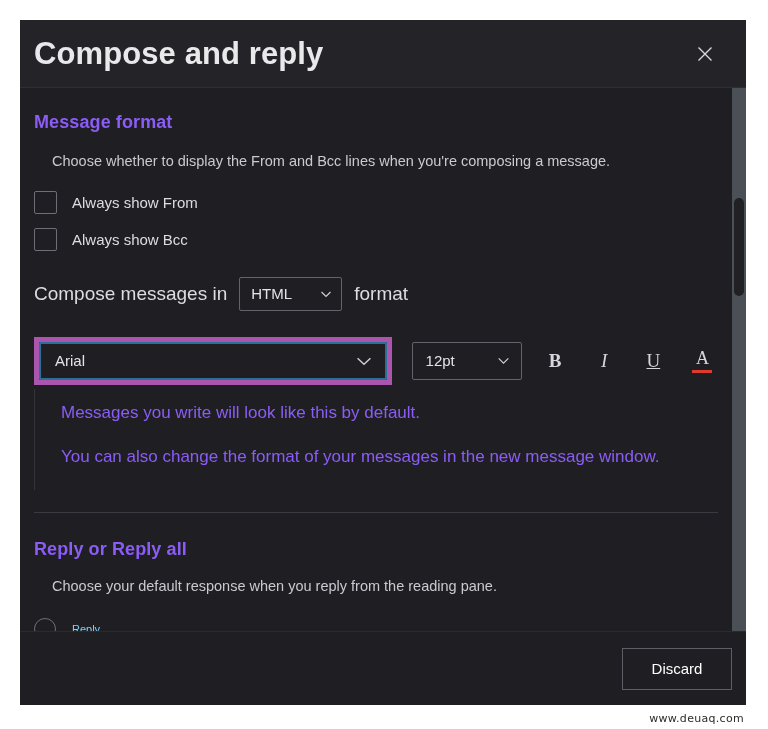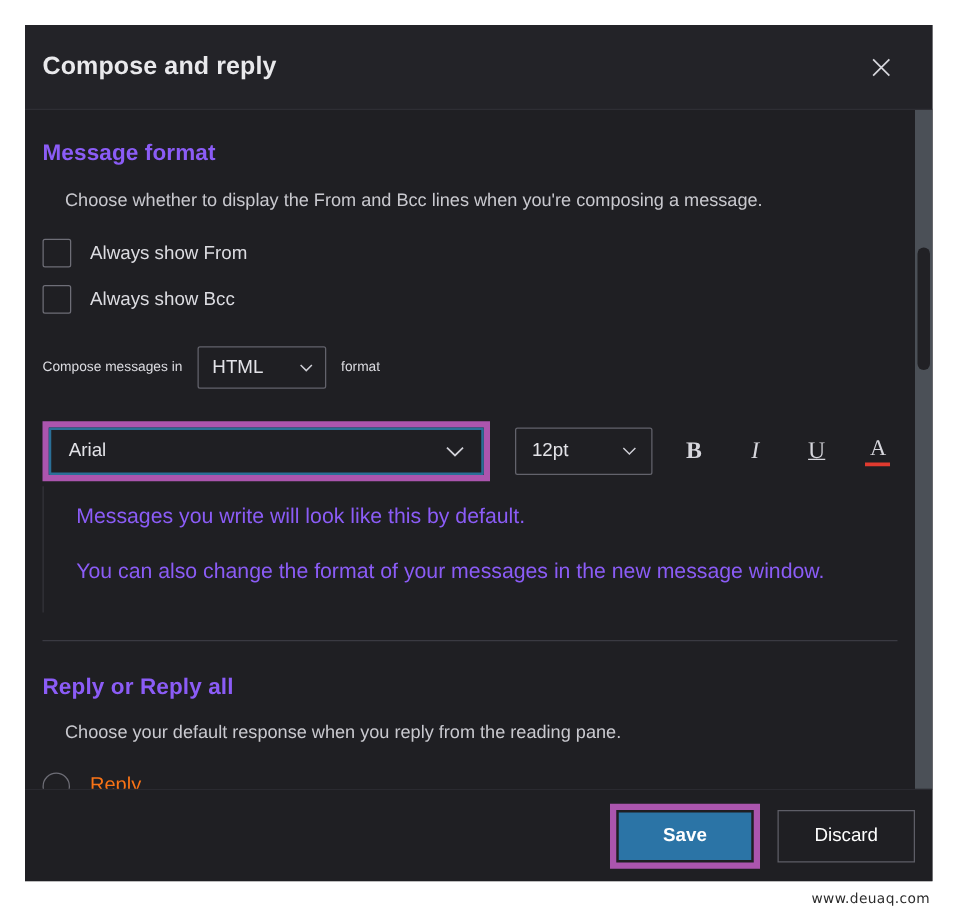--- a/index.html
+++ b/index.html
@@ -27,21 +27,21 @@
     flex:0 0 68px;
     background:#232328;
     display:flex; align-items:center;
     padding:0 24px 0 14px;
     box-sizing:border-box;
     border-bottom:1px solid #2e2e34;
   }
   .dialog-title{
     flex:1 1 auto;
     color:#e9e9ec;
-    font-size:20px;
+    font-size:31px;
     font-weight:600;
     letter-spacing:.1px;
     white-space:nowrap;
   }
   .close-btn{
     width:34px;height:34px;
     display:flex;align-items:center;justify-content:center;
     cursor:pointer;
     flex:0 0 auto;
   }
@@ -109,21 +109,21 @@
   .check-label{
     margin-left:15px;
     color:#dcdce1;
     font-size:15px;
   }
 
   .compose-row{
     display:flex;align-items:center;
     margin-top:22px;
   }
-  .compose-text{color:#dcdce1;font-size:11px;}
+  .compose-text{color:#dcdce1;font-size:19px;}
   .select-box{
     display:inline-flex;align-items:center;justify-content:space-between;
     border:1px solid #63636c;
     border-radius:2px;
     background:transparent;
     color:#e3e3e8;
     font-size:15px;
     box-sizing:border-box;
     cursor:pointer;
   }
@@ -210,21 +210,21 @@
   .radio-row{
     display:flex;align-items:center;
     margin-top:20px;
     cursor:pointer;
   }
   .radio{
     width:20px;height:20px;border-radius:50%;
     border:1px solid #6e6e77;
     flex:0 0 auto;
   }
-  .radio-label{margin-left:16px;color:#f97316;font-size:16px;text-align:center;}
+  .radio-label{margin-left:16px;color:#7dd3fc;font-size:11px;text-align:center;}
 
   
   .footer{
     flex:0 0 74px;
     height:74px;
     background:#1f1f23;
     display:flex;align-items:center;justify-content:flex-end;
     padding:0 14px 0 0;
     box-sizing:border-box;
     border-top:1px solid #2a2a30;
@@ -358,23 +358,20 @@
 
       </div>
 
       <div class="scrollbar">
         <div class="scroll-thumb"></div>
       </div>
 
     </div>
 
     <div class="footer">
-      <span class="save-highlight">
-        <button id="save-button">Save</button>
-      </span>
       <button id="discard-button">Discard</button>
     </div>
 
   </div>
 
   <div class="watermark">www.deuaq.com</div>
 
 </div>
 
 </body></html>

